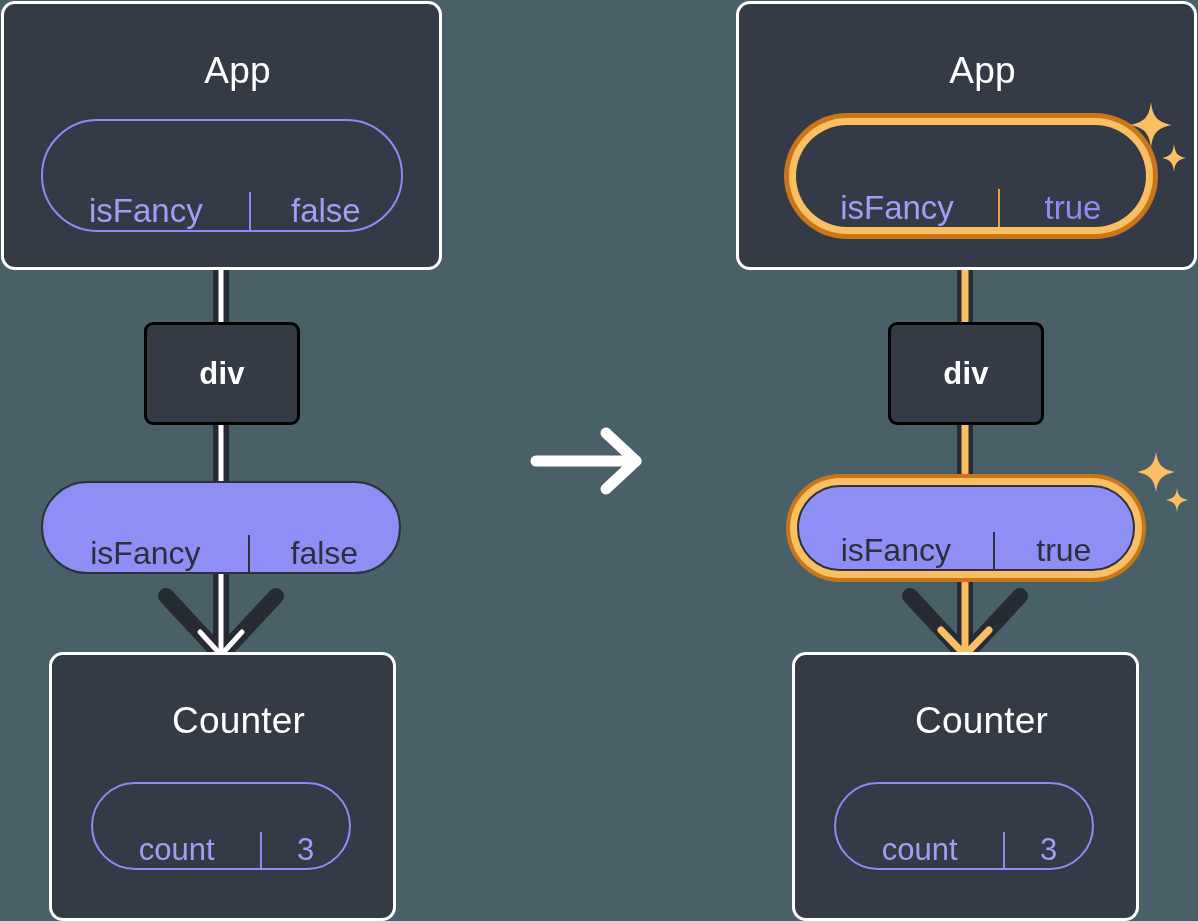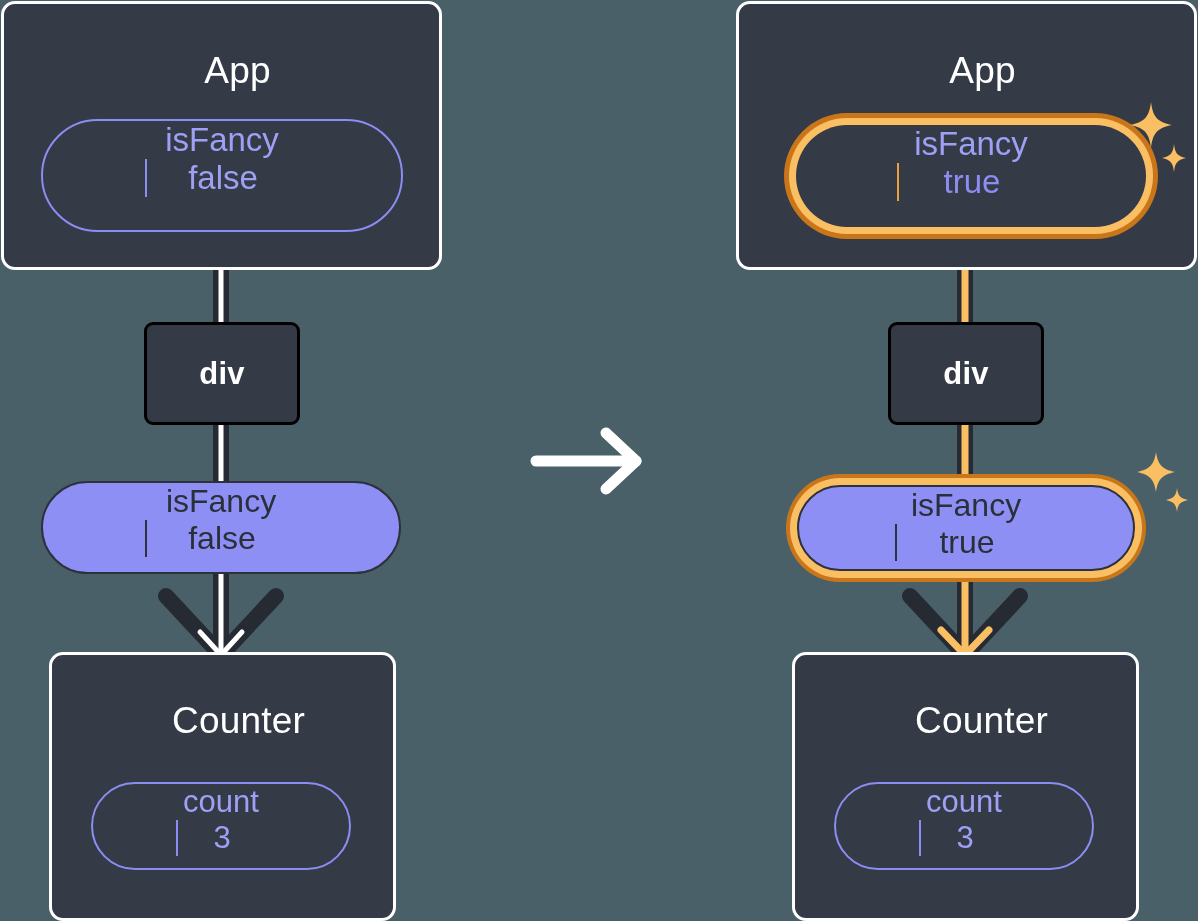--- a/index.html
+++ b/index.html
@@ -57,24 +57,23 @@
   .div-label {
     color: #ffffff;
     font-size: 31px;
     font-weight: 700;
     letter-spacing: 0.3px;
   }
   
   .pill {
     position: absolute;
     display: flex;
-    align-items: center;
-    box-sizing: border-box;
-    border-radius: 999px;
-    flex-direction: column;
+    align-items: flex-end;
+    box-sizing: border-box;
+    border-radius: 999px;
   }
   .pill .pkey, .pill .pval {
     display: flex;
     align-items: center;
     justify-content: center;
     box-sizing: border-box;
     white-space: nowrap;
   }
   
   .pill-outline {

